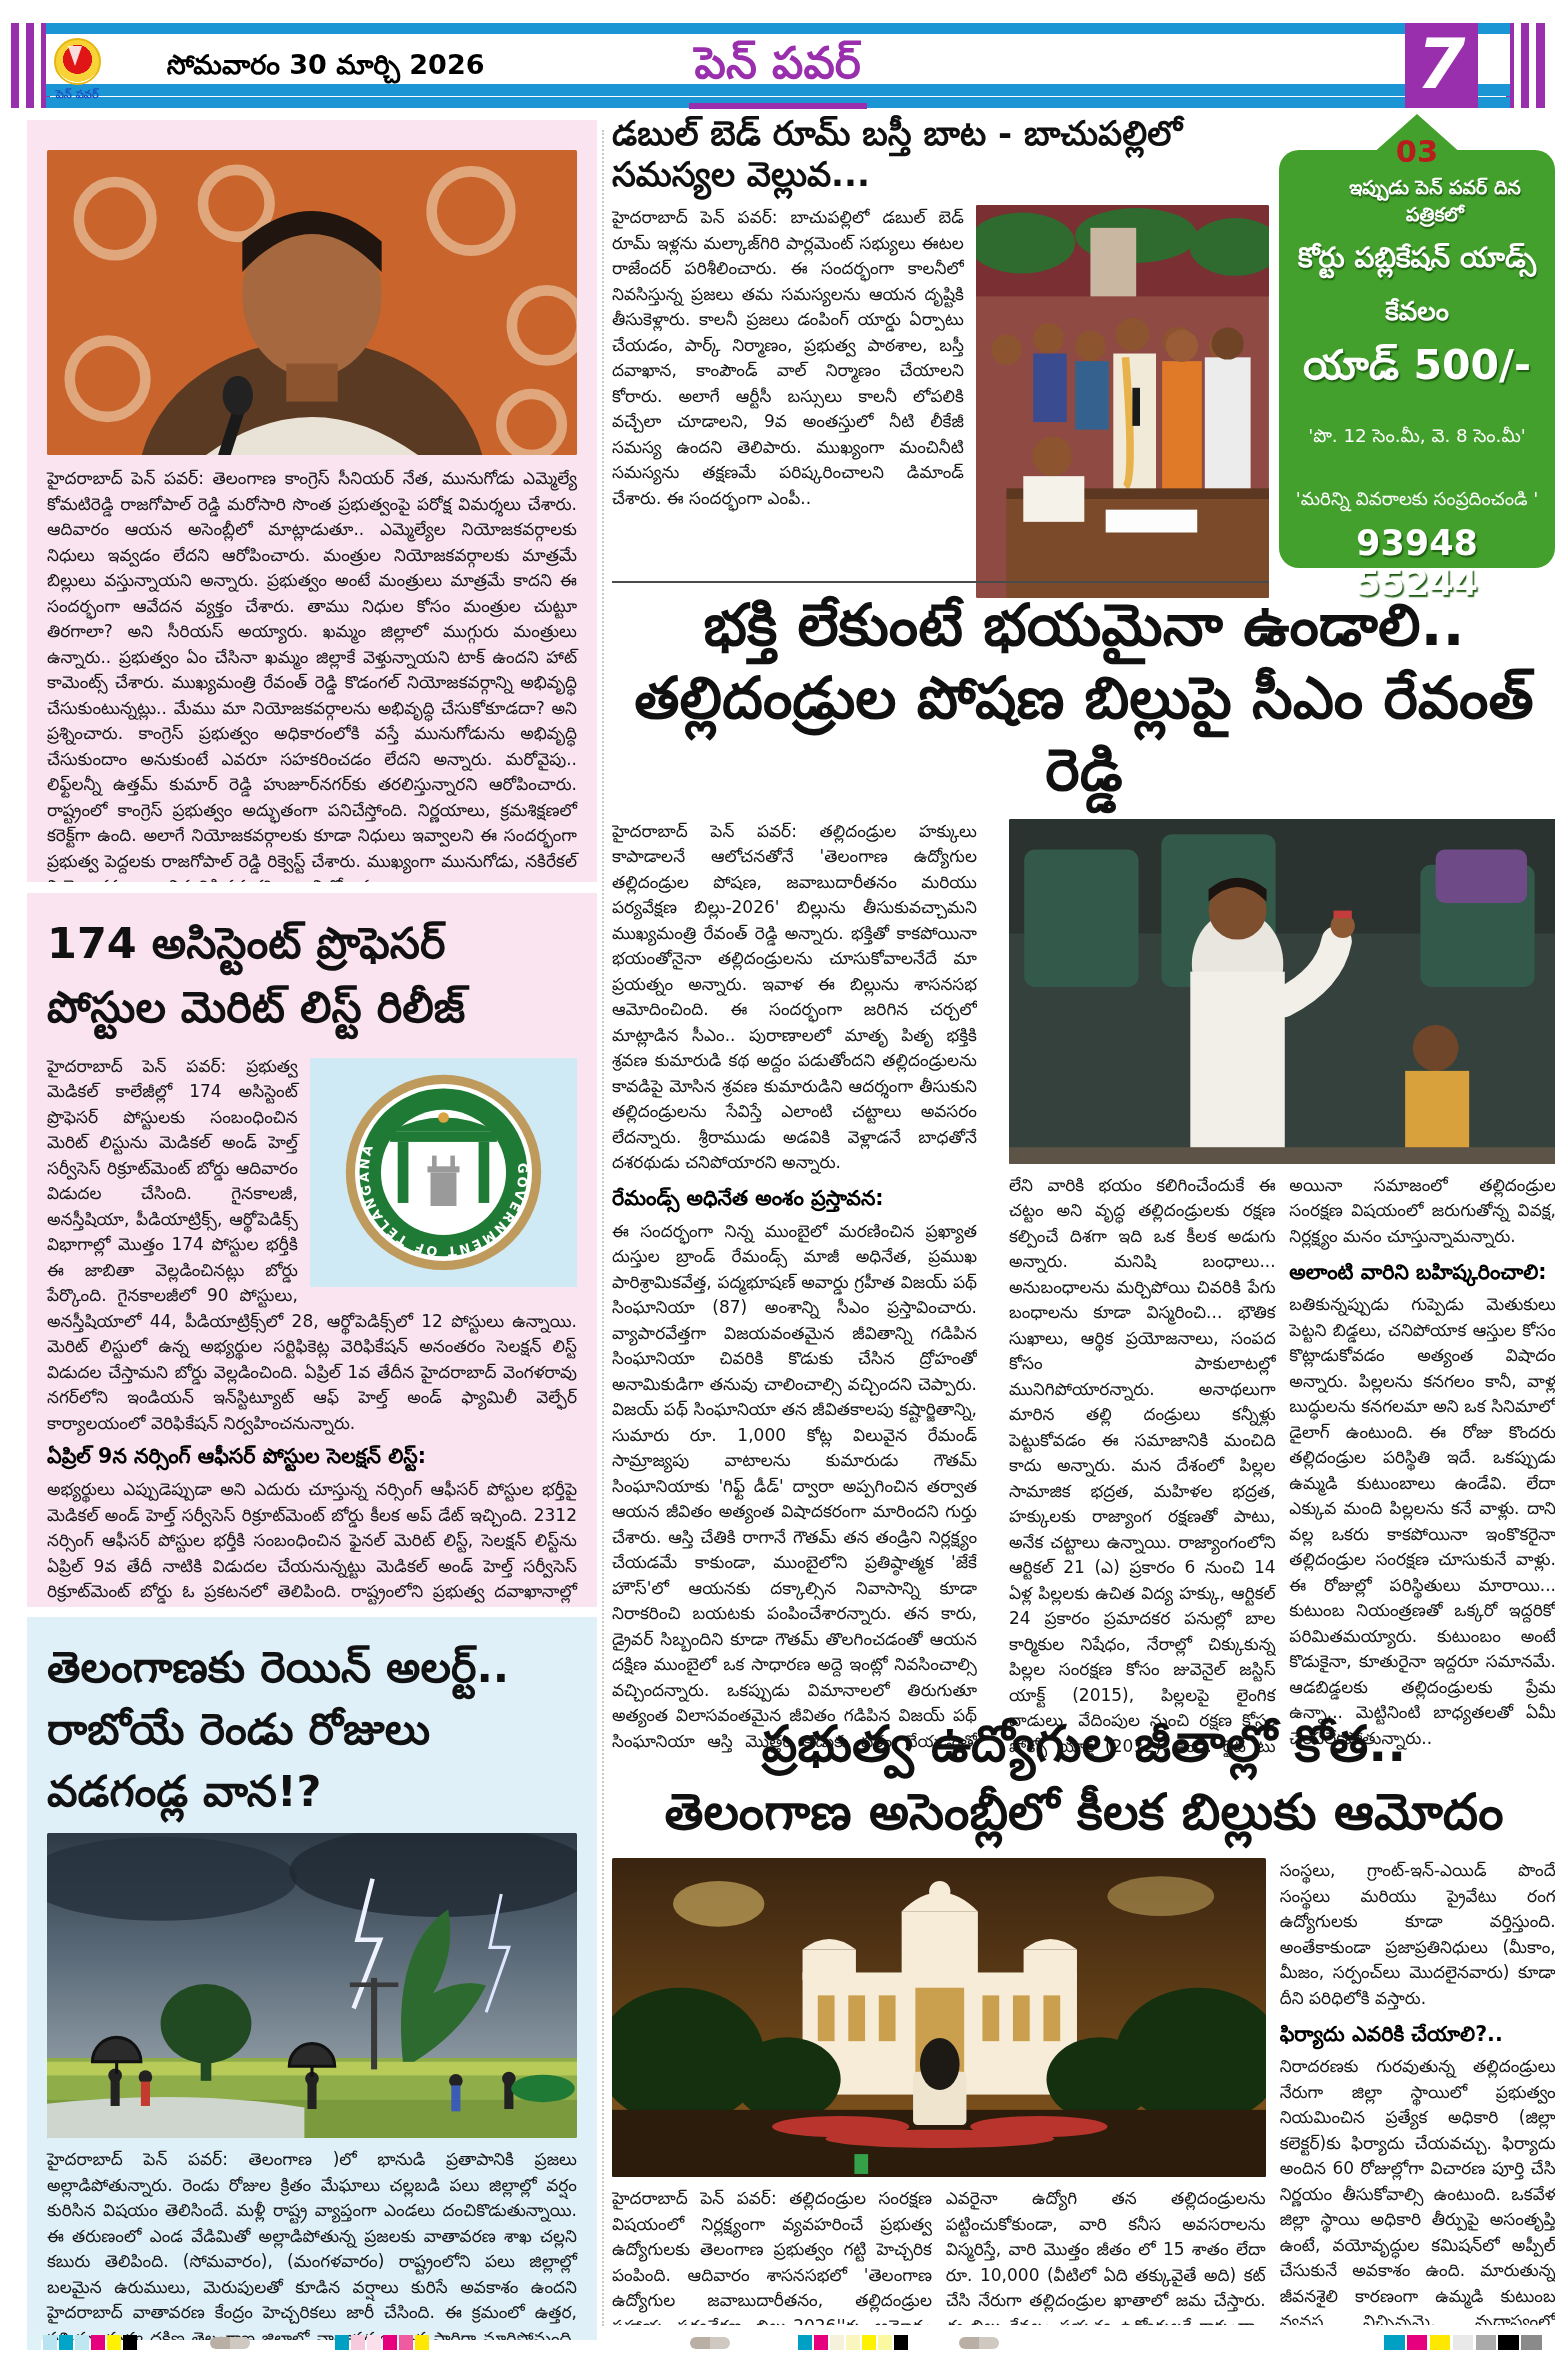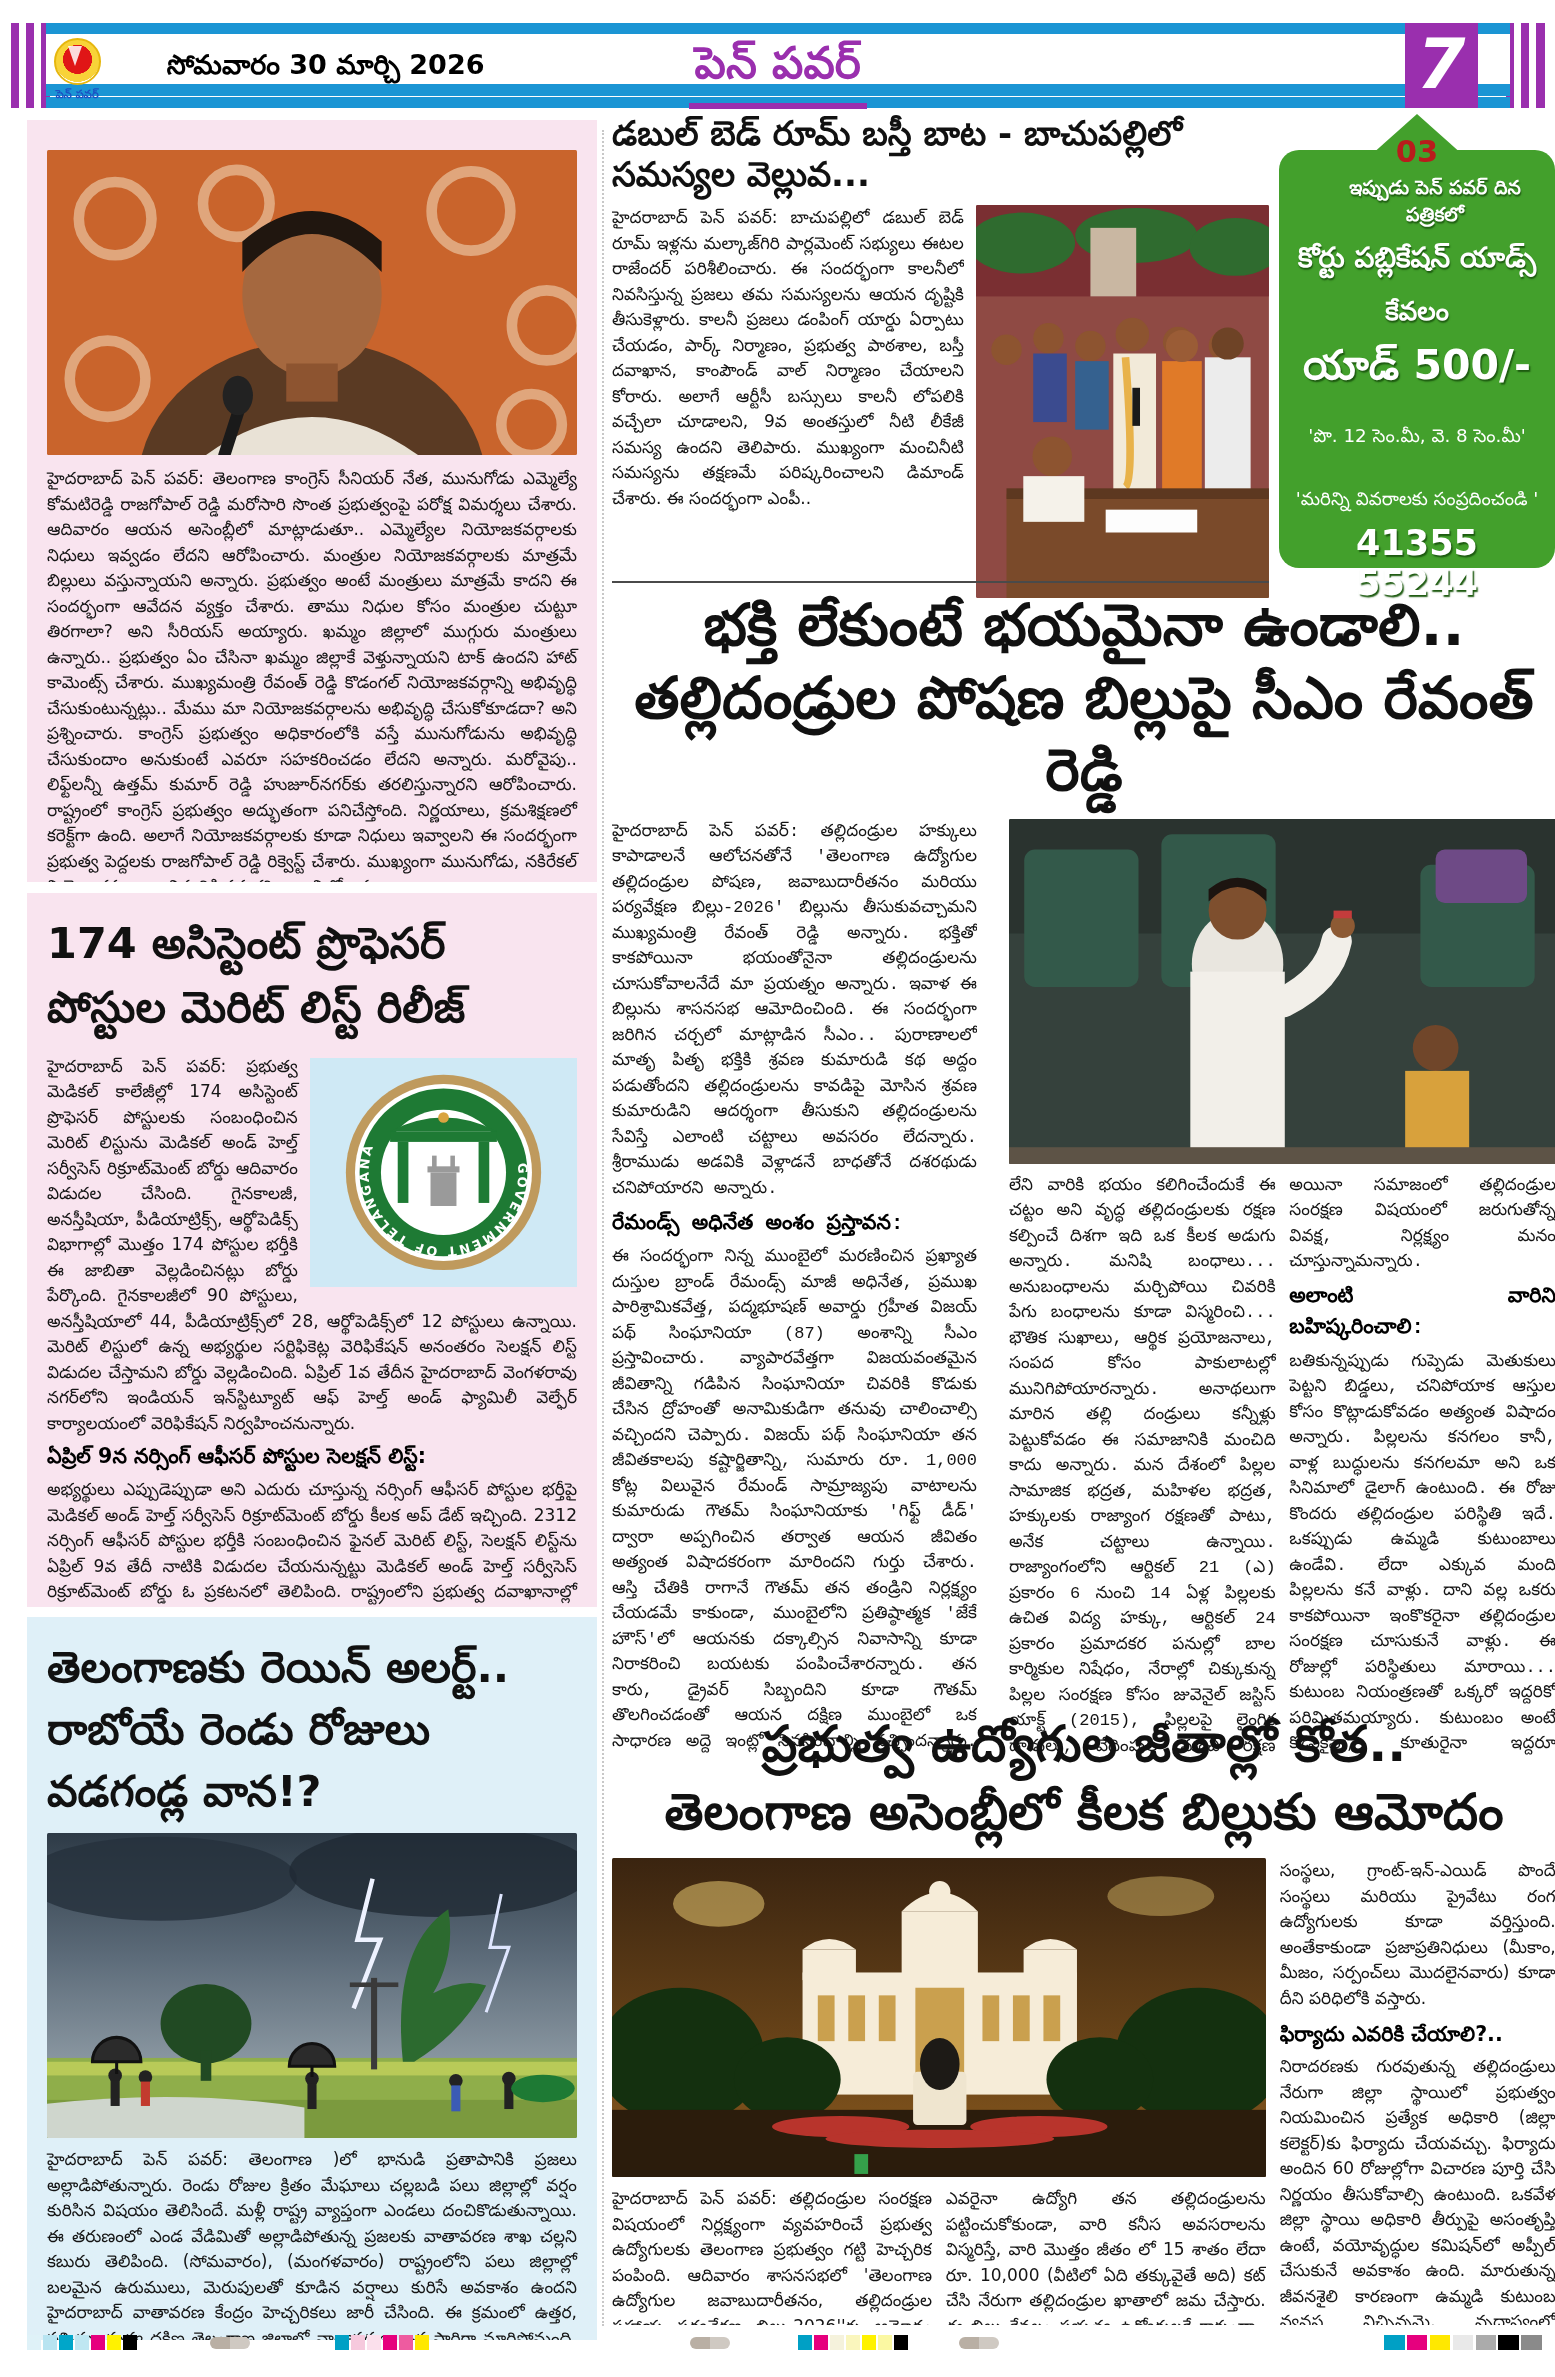--- a/index.html
+++ b/index.html
@@ -67,21 +67,21 @@
   .ad .l2{font-size:28px;font-weight:bold;margin-top:10.7px;text-shadow:0.8px 1.5px 1.5px #1d5a10;}
   .ad .l3{font-size:26px;font-weight:bold;margin-top:15.2px;text-shadow:0.8px 1.5px 1.5px #1d5a10;}
   .ad .price{font-size:41px;font-weight:bold;margin-top:7.6px;text-shadow:1.5px 2.3px 1.5px #1d5a10;}
   .ad .dims{font-size:18.3px;margin-top:26px;}
   .ad .contact{font-size:18.3px;margin-top:37px;}
   .ad .phone{font-size:35px;font-weight:bold;margin-top:9.1px;text-shadow:1.5px 2.3px 1.5px #1d5a10;}
   .ad .terms{font-size:20.6px;margin-top:9.1px;}
   
   .m2{position:absolute;left:612px;top:589px;width:944px;height:1115px;}
   .m2 h1{font-size:58px;font-weight:bold;text-align:center;line-height:1.25;}
-  .m2-body{display:flex;gap:32px;margin-top:12.2px;height:938px;font-family:Liberation Mono, monospace;}
+  .m2-body{display:flex;gap:32px;margin-top:12.2px;height:938px;}
   .m2-c1{width:383px;}
   .m2-right{width:547px;display:flex;flex-direction:column;}
   .ph-m2{width:547px;height:345px;}
   .m2-cols{display:flex;gap:13.7px;margin-top:9.1px;flex:1;min-height:0;}
   .m2-c2,.m2-c3{width:267px;}
   
   .m3{position:absolute;left:612px;top:1711px;width:944px;height:622px;}
   .m3 h1{font-size:50px;font-weight:bold;text-align:center;line-height:1.35;}
   .m3-body{display:flex;gap:13.7px;margin-top:12.2px;height:467px;}
   .m3-left{width:654px;display:flex;flex-direction:column;}
@@ -298,21 +298,21 @@
   <div class="ad">
     <div class="arrow"></div>
     <div class="num">03</div>
     <div class="bodybox">
       <div class="l1">ఇప్పుడు పెన్ పవర్ దిన పత్రికలో</div>
       <div class="l2">కోర్టు పబ్లికేషన్ యాడ్స్</div>
       <div class="l3">కేవలం</div>
       <div class="price">యాడ్ 500/-</div>
       <div class="dims">'పొ. 12 సెం.మీ, వె. 8 సెం.మీ'</div>
       <div class="contact">'మరిన్ని వివరాలకు సంప్రదించండి '</div>
-      <div class="phone">41355 55244</div>
+      <div class="phone">93948 55244</div>
       <div class="terms">షరతులు వర్తిస్తాయి</div>
     </div>
   </div>
 
   <div class="m2">
     <h1>భక్తి లేకుంటే భయమైనా ఉండాలి..</h1>
     <h1>తల్లిదండ్రుల పోషణ బిల్లుపై సీఎం రేవంత్ రెడ్డి</h1>
     <div class="m2-body">
       <div class="m2-c1 body-txt clip">
         <span>హైదరాబాద్ పెన్ పవర్: తల్లిదండ్రుల హక్కులు కాపాడాలనే ఆలోచనతోనే 'తెలంగాణ ఉద్యోగుల తల్లిదండ్రుల పోషణ, జవాబుదారీతనం మరియు పర్యవేక్షణ బిల్లు-2026' బిల్లును తీసుకువచ్చామని ముఖ్యమంత్రి రేవంత్ రెడ్డి అన్నారు. భక్తితో కాకపోయినా భయంతోనైనా తల్లిదండ్రులను చూసుకోవాలనేదే మా ప్రయత్నం అన్నారు. ఇవాళ ఈ బిల్లును శాసనసభ ఆమోదించింది. ఈ సందర్భంగా జరిగిన చర్చలో మాట్లాడిన సీఎం.. పురాణాలలో మాతృ పితృ భక్తికి శ్రవణ కుమారుడి కథ అద్దం పడుతోందని తల్లిదండ్రులను కావడిపై మోసిన శ్రవణ కుమారుడిని ఆదర్శంగా తీసుకుని తల్లిదండ్రులను సేవిస్తే ఎలాంటి చట్టాలు అవసరం లేదన్నారు. శ్రీరాముడు అడవికి వెళ్లాడనే బాధతోనే దశరథుడు చనిపోయారని అన్నారు.</span>

